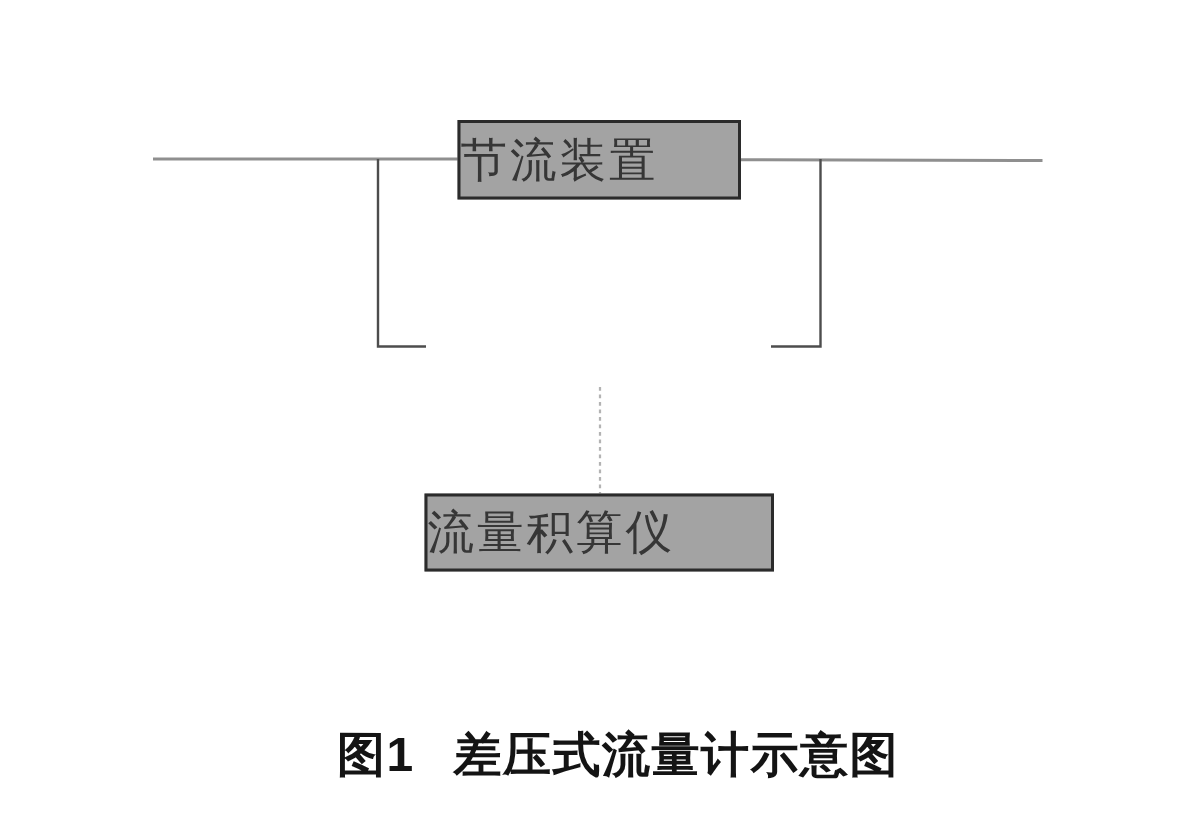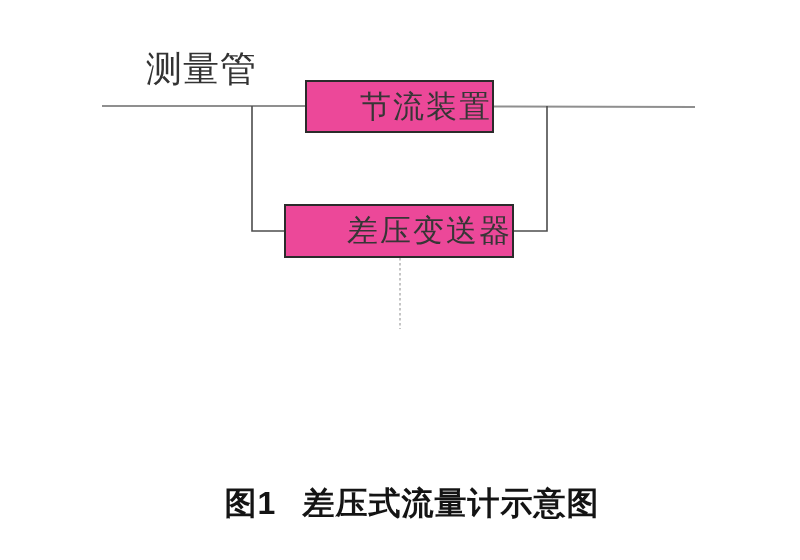--- a/index.html
+++ b/index.html
@@ -29,24 +29,24 @@
     font-size: 36px;
     line-height: 42px;
     letter-spacing: 1px;
     color: #333333;
     white-space: nowrap;
   }
   .node-box {
     position: absolute;
     box-sizing: border-box;
     border: 2.5px solid #2b2b2b;
-    background: #ec4899;
+    background: #a3a3a3;
     display: flex;
     align-items: center;
-    justify-content: flex-end;
+    justify-content: flex-start;
     font-size: 31px;
     letter-spacing: 2px;
     color: #363636;
     white-space: nowrap;
   }
   .node-throttle    { left: 305px; top: 80px;  width: 189px; height: 53px; }
   .node-transmitter { left: 284px; top: 204px; width: 230px; height: 54px; }
   .node-totalizer   { left: 283px; top: 329px; width: 233px; height: 52px; }
   .caption {
     position: absolute;
@@ -75,28 +75,27 @@
 
     <line x1="102" y1="106" x2="306" y2="106" stroke="#8f8f8f" stroke-width="2"></line>
     <line x1="493" y1="106.5" x2="695" y2="107" stroke="#8f8f8f" stroke-width="2"></line>
 
     <polyline points="252,106 252,231 284,231" fill="none" stroke="#4d4d4d" stroke-width="1.6"></polyline>
     <polyline points="547,106 547,231 514,231" fill="none" stroke="#4d4d4d" stroke-width="1.6"></polyline>
 
     <line x1="400" y1="258" x2="400" y2="329" stroke="#b3b3b3" stroke-width="1.5" stroke-dasharray="2.5,2.5"></line>
   </svg>
 
-  <div class="pipe-label">测量管</div>
 
   <div class="node-box node-throttle">
     <span>节流装置</span>
   </div>
 
-  <div class="node-box node-transmitter">
-    <span>差压变送器</span>
+
+  <div class="node-box node-totalizer">
+    <span>流量积算仪</span>
   </div>
-
 
   <div class="caption">
     <span class="figure-no">图1</span><span>差压式流量计示意图</span>
   </div>
 
 </div>
 
 </body></html>

